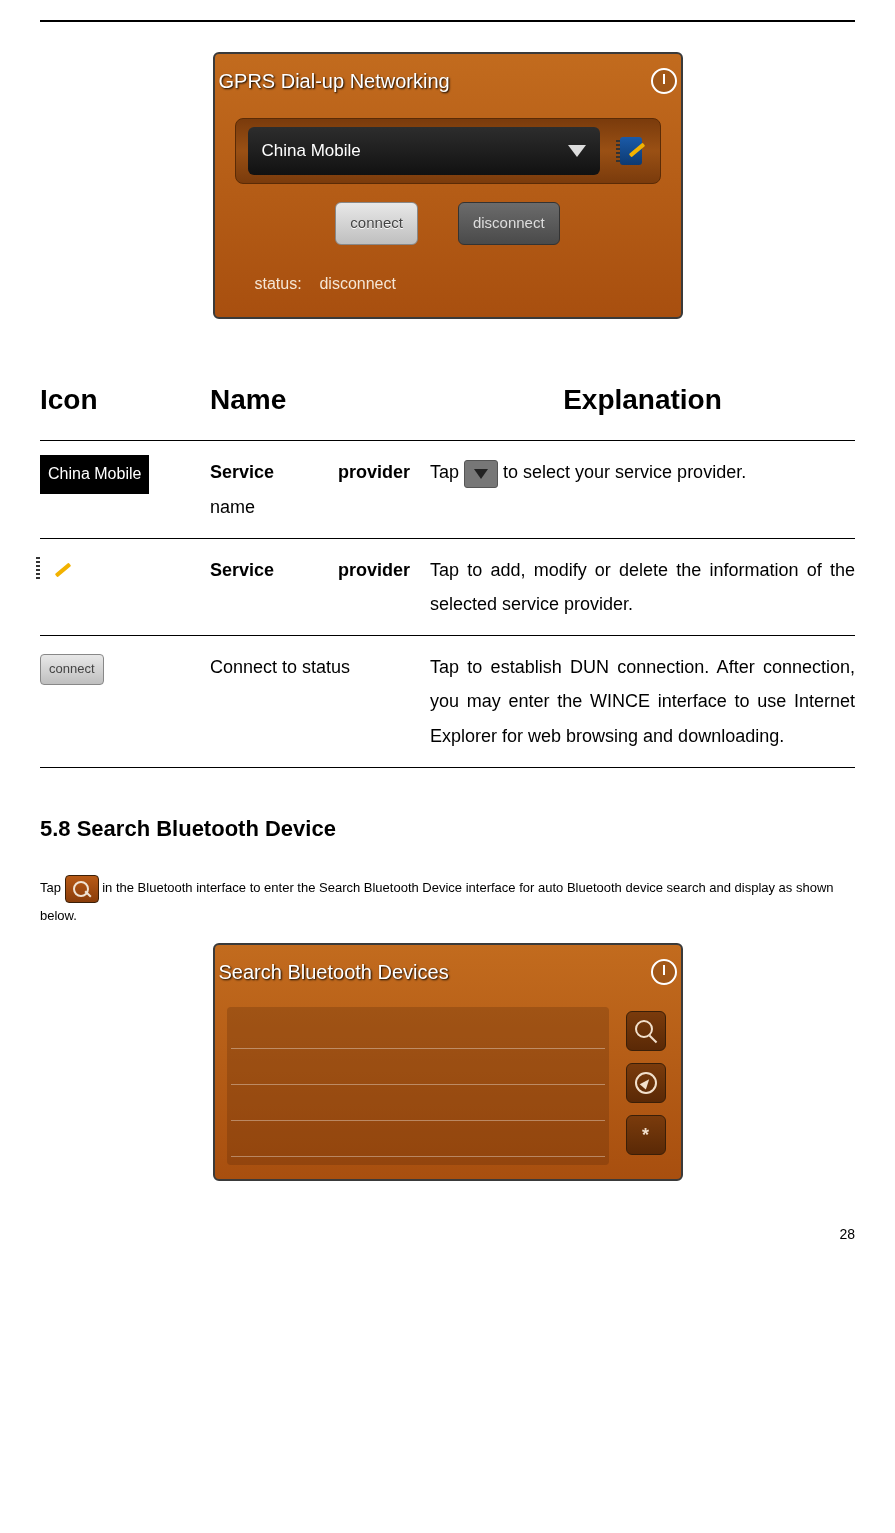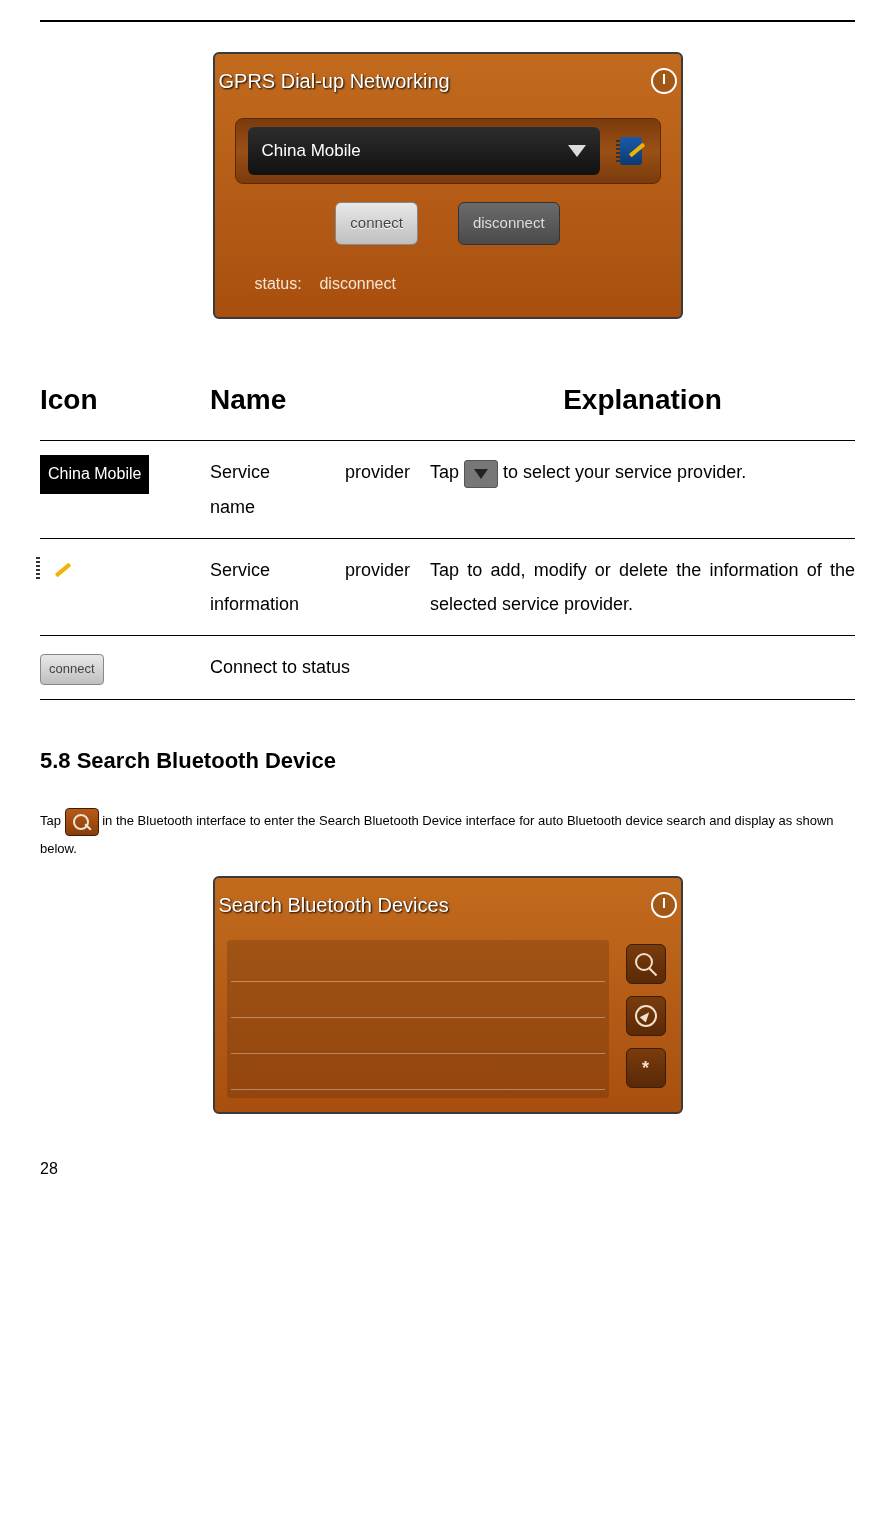--- a/index.html
+++ b/index.html
@@ -261,27 +261,27 @@
     width:0;height:0;
     border-left:4px solid transparent;border-right:4px solid transparent;
     border-bottom:10px solid #f2e0cc;
     transform:rotate(40deg);
   }
   .side-btn.bt {
     font-size:18px; font-weight:bold;
   }
   
   .page-no {
-    text-align:left;
-    font-size:16px;
+    text-align:right;
+    font-size:14px;
     margin-top: 36px;
   }
   
   .name-split {
-    display:flex; justify-content: space-between;
+    display:flex; justify-content: space-between; font-weight: bold;
   }
 </style>
 </head>
 <body>
 
 <div class="top-rule"></div>
 
 <div class="gprs-window">
   <div class="gprs-titlebar">
     <div class="title-left">
@@ -343,30 +343,30 @@
     <div class="col-icon">
       <span class="notebook-icon ic-notebook">
         <span class="book"></span><span class="pen"></span>
       </span>
     </div>
     <div class="col-name">
       <div class="name-split">
         <span>Service</span>
         <span>provider</span>
       </div>
-      <div>information</div>
     </div>
     <div class="col-expl">Tap to add, modify or delete the information of the selected service provider.</div>
   </div>
 
   <div class="row">
     <div class="col-icon">
       <span class="ic-connect">connect</span>
     </div>
     <div class="col-name">Connect to status</div>
+    <div class="col-expl">Tap to establish DUN connection. After connection, you may enter the WINCE interface to use Internet Explorer for web browsing and downloading.</div>
   </div>
 </div>
 
 <h2>5.8 Search Bluetooth Device</h2>
 
 <p class="body-para">
   <span>Tap </span>
   <span class="ic-bt-search"></span>
   <span> in the Bluetooth interface to enter the Search Bluetooth Device interface for auto Bluetooth device search and display as shown below.</span>
 </p>

